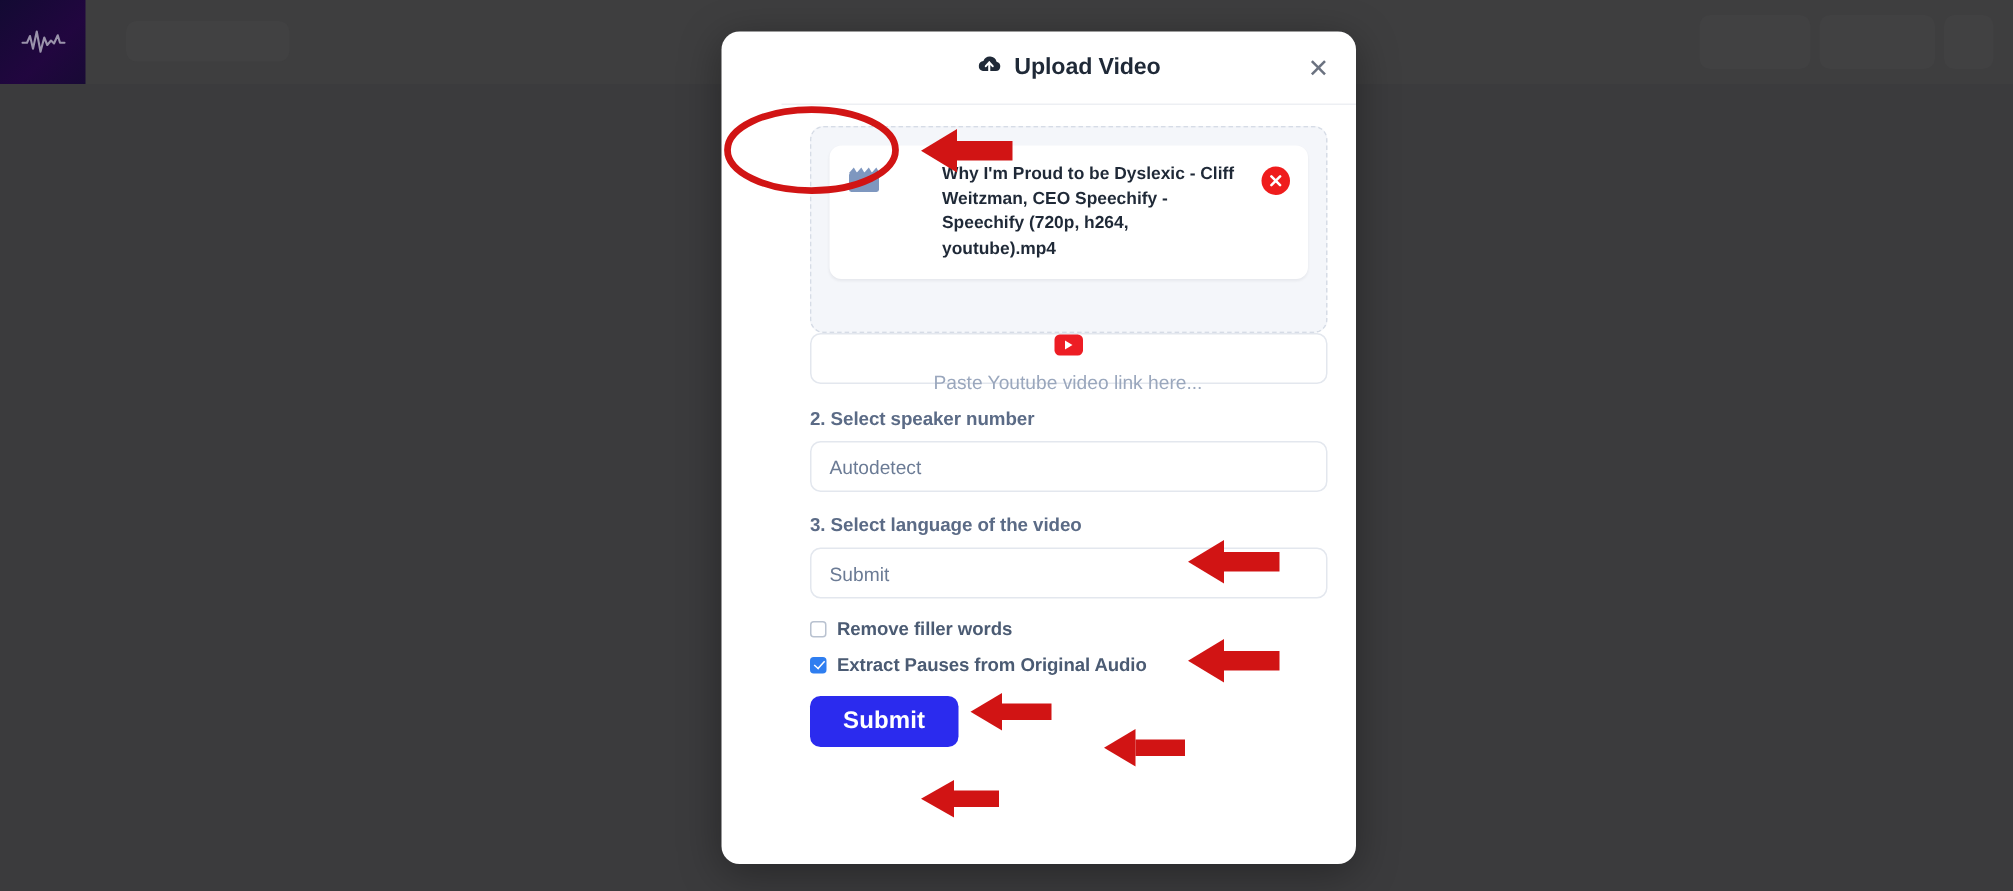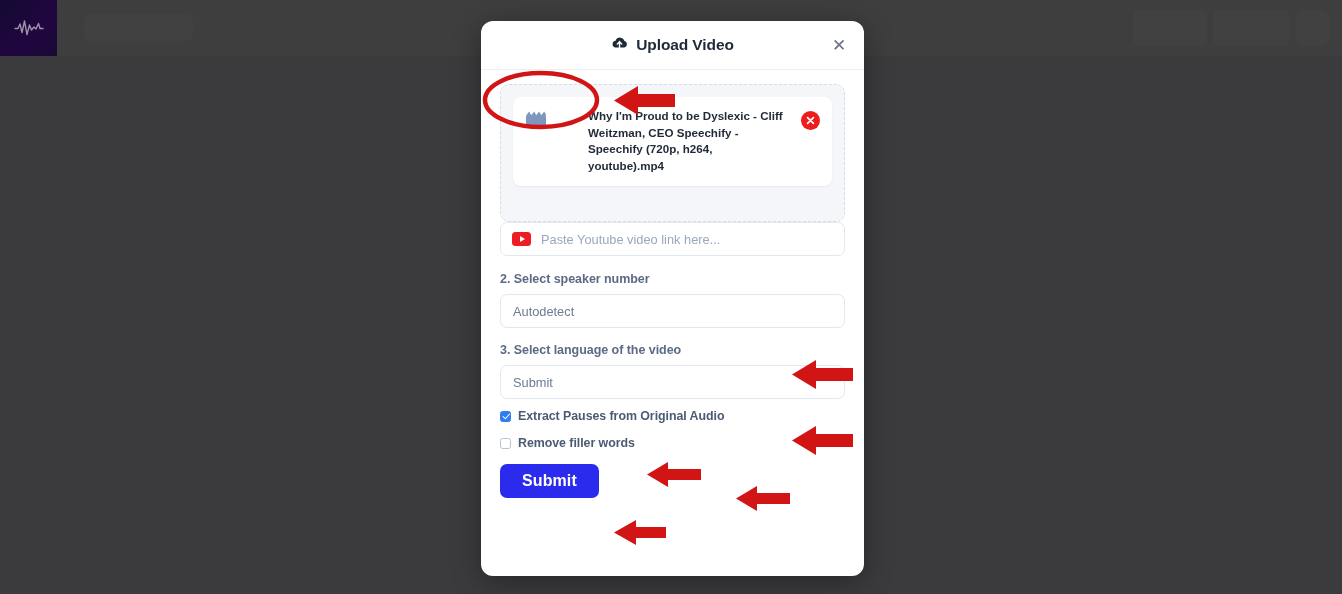--- a/index.html
+++ b/index.html
@@ -20,20 +20,21 @@
   .skel-b1{left:1133px;top:10px;width:74px;height:36px;}
   .skel-b2{left:1213px;top:10px;width:77px;height:36px;}
   .skel-b3{left:1296px;top:10px;width:33px;height:36px;}
   .page-body{position:absolute;left:0;top:56px;width:1342px;height:538px;background:#3b3b3d;}
 
   
   .modal{
     position:absolute;left:481px;top:21px;width:383px;height:555px;
     background:#ffffff;border-radius:12px;overflow:hidden;
     box-shadow:0 6px 28px rgba(0,0,0,.35);
+    padding-left:40px;
   }
   .modal-header{
     position:relative;height:48px;border-bottom:1px solid #edeff3;
     display:flex;align-items:center;justify-content:center;
   }
   .modal-title{
     display:flex;align-items:center;gap:8px;
     font-size:15.5px;font-weight:bold;color:#1f2937;letter-spacing:-.1px;
   }
   .close-x{
@@ -72,21 +73,21 @@
   .or-text{
     text-align:center;font-size:9.5px;font-weight:bold;color:#5b6b86;
     letter-spacing:.6px;margin:7px 0 6px 0;
   }
 
   .field{
     height:34px;border:1px solid #e3e7ee;border-radius:7px;background:#fff;
     display:flex;align-items:center;padding:0 12px;box-sizing:border-box;
     font-size:12.8px;color:#6b7b95;
   }
-  .field.yt{gap:10px;padding-left:11px;}
+  .field.yt{gap:10px;padding-left:11px;flex-direction:column;}
   .yt-badge{
     flex:0 0 auto;width:19px;height:14px;background:#ed1d24;border-radius:3.5px;
     display:flex;align-items:center;justify-content:center;
   }
   .yt-badge .tri{
     width:0;height:0;border-left:5px solid #fff;
     border-top:3.2px solid transparent;border-bottom:3.2px solid transparent;margin-left:1px;
   }
   .ph{color:#9aa7bd;}
 
@@ -180,30 +181,30 @@
     <div class="step-label s2">2. Select speaker number</div>
     <div class="field">
       <span>Autodetect</span>
     </div>
 
     <div class="step-label s3">3. Select language of the video</div>
     <div class="field">
       <span>Submit</span>
     </div>
 
+    <div class="check-row">
+      <span class="cbox"></span>
+      <span class="check-label">Remove filler words</span>
+    </div>
+
     <div class="check-row second">
       <span class="cbox on"></span>
       <span class="check-label">Extract Pauses from Original Audio</span>
     </div>
 
-    <div class="check-row">
-      <span class="cbox"></span>
-      <span class="check-label">Remove filler words</span>
-    </div>
-
     <button class="submit">Submit</button>
   </div>
 </div>
 
 <svg class="anno" viewBox="0 0 1342 594">
   <ellipse cx="541" cy="100" rx="56" ry="27" fill="none" stroke="#d11414" stroke-width="4.5"></ellipse>
   <g fill="#d11414">
     <g>
       <rect x="638" y="94" width="37" height="13"></rect>
         <path d="M638 86 L614 100.5 L638 115 Z"></path>

